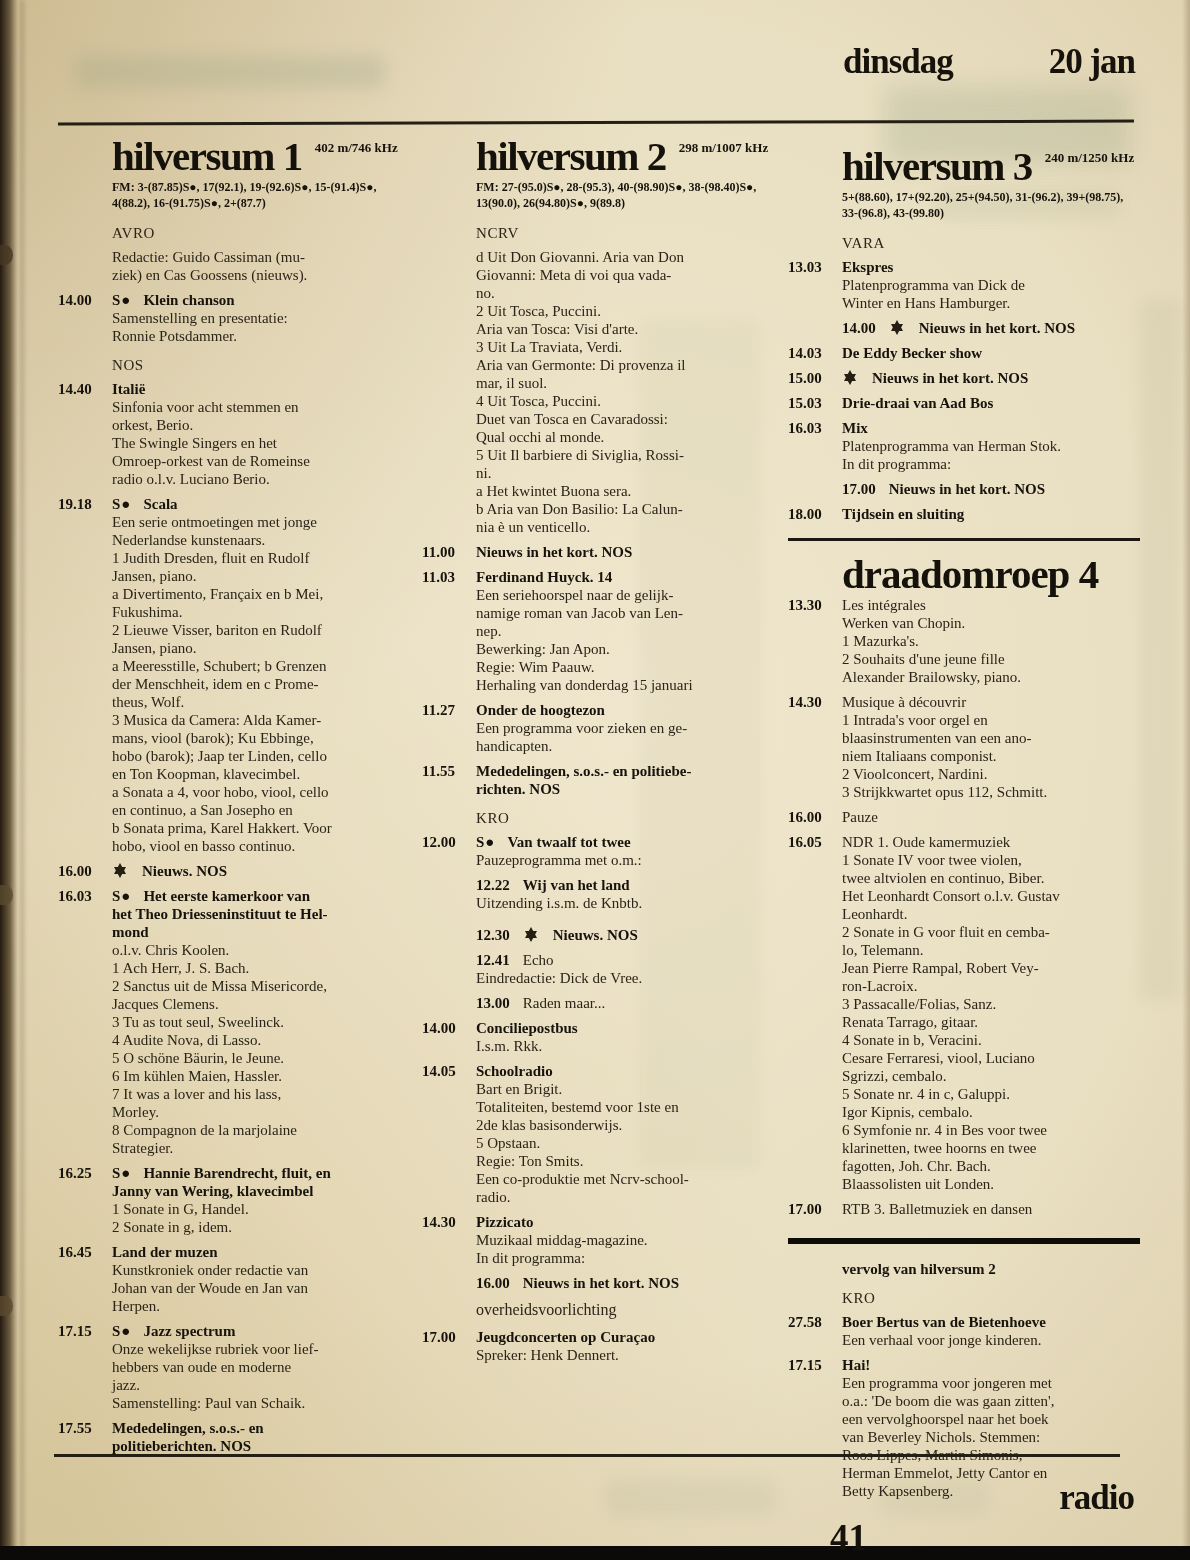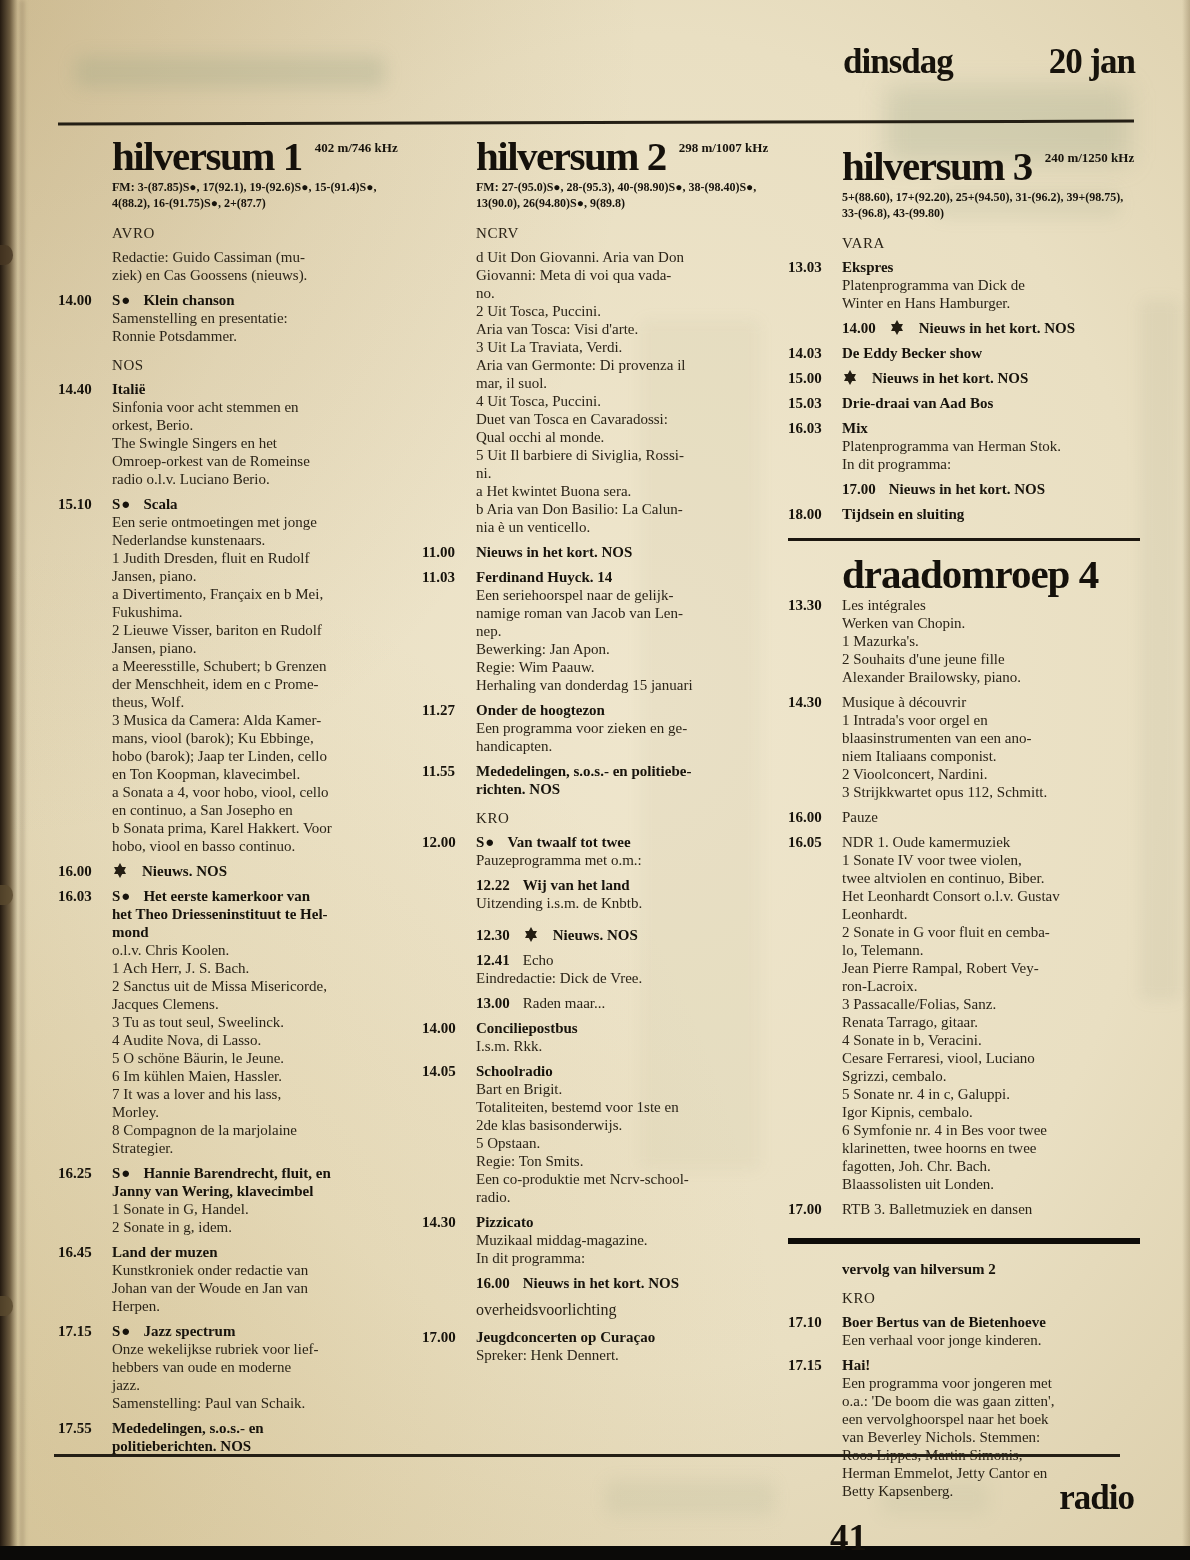--- a/index.html
+++ b/index.html
@@ -117,21 +117,21 @@
       </div>
       <div class="row">
         <div class="time">14.40</div>
         <div class="content"><span class="title">Italië</span><div class="body">Sinfonia voor acht stemmen en
 orkest, Berio.
 The Swingle Singers en het
 Omroep-orkest van de Romeinse
 radio o.l.v. Luciano Berio.</div></div>
       </div>
       <div class="row">
-        <div class="time">15.10</div>
+        <div class="time">19.18</div>
         <div class="content"><span class="stereo">S●</span><span class="title">Scala</span><div class="body">Een serie ontmoetingen met jonge
 Nederlandse kunstenaars.
 1 Judith Dresden, fluit en Rudolf
 Jansen, piano.
 a Divertimento, Françaix en b Mei,
 Fukushima.
 2 Lieuwe Visser, bariton en Rudolf
 Jansen, piano.
 a Meeresstille, Schubert; b Grenzen
 der Menschheit, idem en c Prome-
@@ -391,21 +391,21 @@
         <div class="time">17.00</div>
         <div class="content"><span class="title-plain">RTB 3. Balletmuziek en dansen</span></div>
       </div>
       <div class="thick-rule"></div>
       <div class="vervolg">vervolg van hilversum 2</div>
       <div class="row bc-row">
         <div class="time"></div>
         <div class="content"><span class="broadcaster">KRO</span></div>
       </div>
       <div class="row">
-        <div class="time">17.10</div>
+        <div class="time">27.58</div>
         <div class="content"><span class="title">Boer Bertus van de Bietenhoeve</span><div class="body">Een verhaal voor jonge kinderen.</div></div>
       </div>
       <div class="row">
         <div class="time">17.15</div>
         <div class="content"><span class="title">Hai!</span><div class="body">Een programma voor jongeren met
 o.a.: 'De boom die was gaan zitten',
 een vervolghoorspel naar het boek
 van Beverley Nichols. Stemmen:
 Roos Lippes, Martin Simonis,
 Herman Emmelot, Jetty Cantor en

